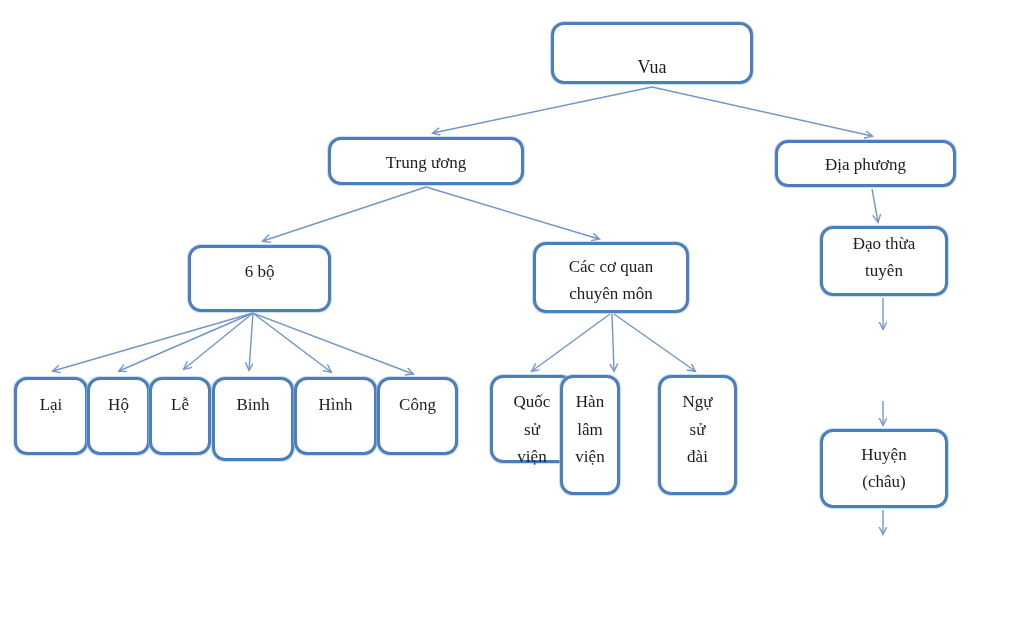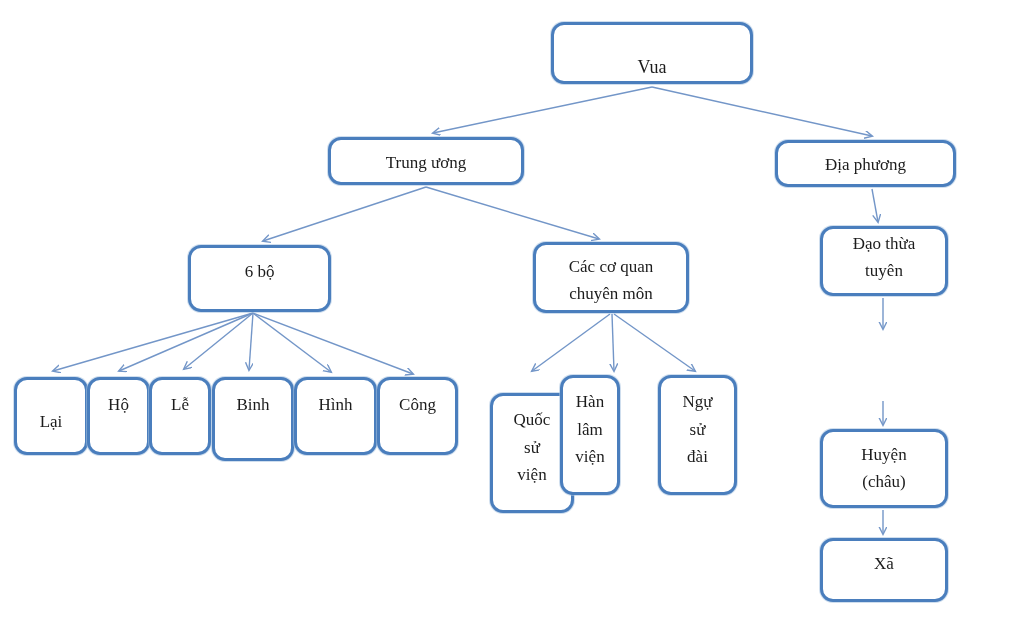--- a/index.html
+++ b/index.html
@@ -26,27 +26,27 @@
     font-size:17px;
     line-height:1.5;
     text-align:center;
   }
   .node span{display:block;white-space:nowrap;}
   .n-vua{left:551px;top:22px;width:202px;height:62px;padding-top:11px;font-size:18px;justify-content:flex-end;}
   .n-trung-uong{left:328px;top:137px;width:196px;height:48px;padding-top:10px;}
   .n-dia-phuong{left:775px;top:140px;width:181px;height:47px;padding-top:9px;}
   .n-sau-bo{left:188px;top:245px;width:143px;height:67px;padding-top:11px;}
   .n-chuyen-mon{left:533px;top:242px;width:156px;height:71px;padding-top:8px;line-height:1.6;}
-  .n-lai{left:14px;top:377px;width:74px;height:78px;padding-top:12px;justify-content:center;}
+  .n-lai{left:14px;top:377px;width:74px;height:78px;padding-top:12px;}
   .n-ho{left:87px;top:377px;width:63px;height:78px;padding-top:12px;}
   .n-le{left:149px;top:377px;width:62px;height:78px;padding-top:12px;}
   .n-binh{left:212px;top:377px;width:82px;height:84px;padding-top:12px;}
   .n-hinh{left:294px;top:377px;width:83px;height:78px;padding-top:12px;}
   .n-cong{left:377px;top:377px;width:81px;height:78px;padding-top:12px;}
-  .n-quoc-su-vien{left:490px;top:393px;width:84px;height:120px;padding-top:10px;line-height:1.62;}
+  .n-quoc-su-vien{left:490px;top:375px;width:84px;height:88px;padding-top:10px;line-height:1.62;}
   .n-han-lam-vien{left:560px;top:375px;width:60px;height:120px;padding-top:10px;line-height:1.62;}
   .n-ngu-su-dai{left:658px;top:375px;width:79px;height:120px;padding-top:10px;line-height:1.62;}
   .n-dao-thua-tuyen{left:820px;top:226px;width:128px;height:70px;padding-top:1px;line-height:1.6;}
   .n-phu{left:820px;top:333px;width:128px;height:66px;padding-top:10px;}
   .n-huyen{left:820px;top:429px;width:128px;height:79px;padding-top:9px;line-height:1.6;}
   .n-xa{left:820px;top:538px;width:128px;height:64px;padding-top:10px;}
 </style>
 </head>
 <body>
 
@@ -136,17 +136,14 @@
   </div>
 
   <div class="node n-dao-thua-tuyen">
     <span>Đạo thừa</span>
     <span>tuyên</span>
   </div>
   <div class="node n-huyen">
     <span>Huyện</span>
     <span>(châu)</span>
   </div>
-  <div class="node n-xa">
-    <span>Xã</span>
-  </div>
 
 </div>
 
 </body></html>

